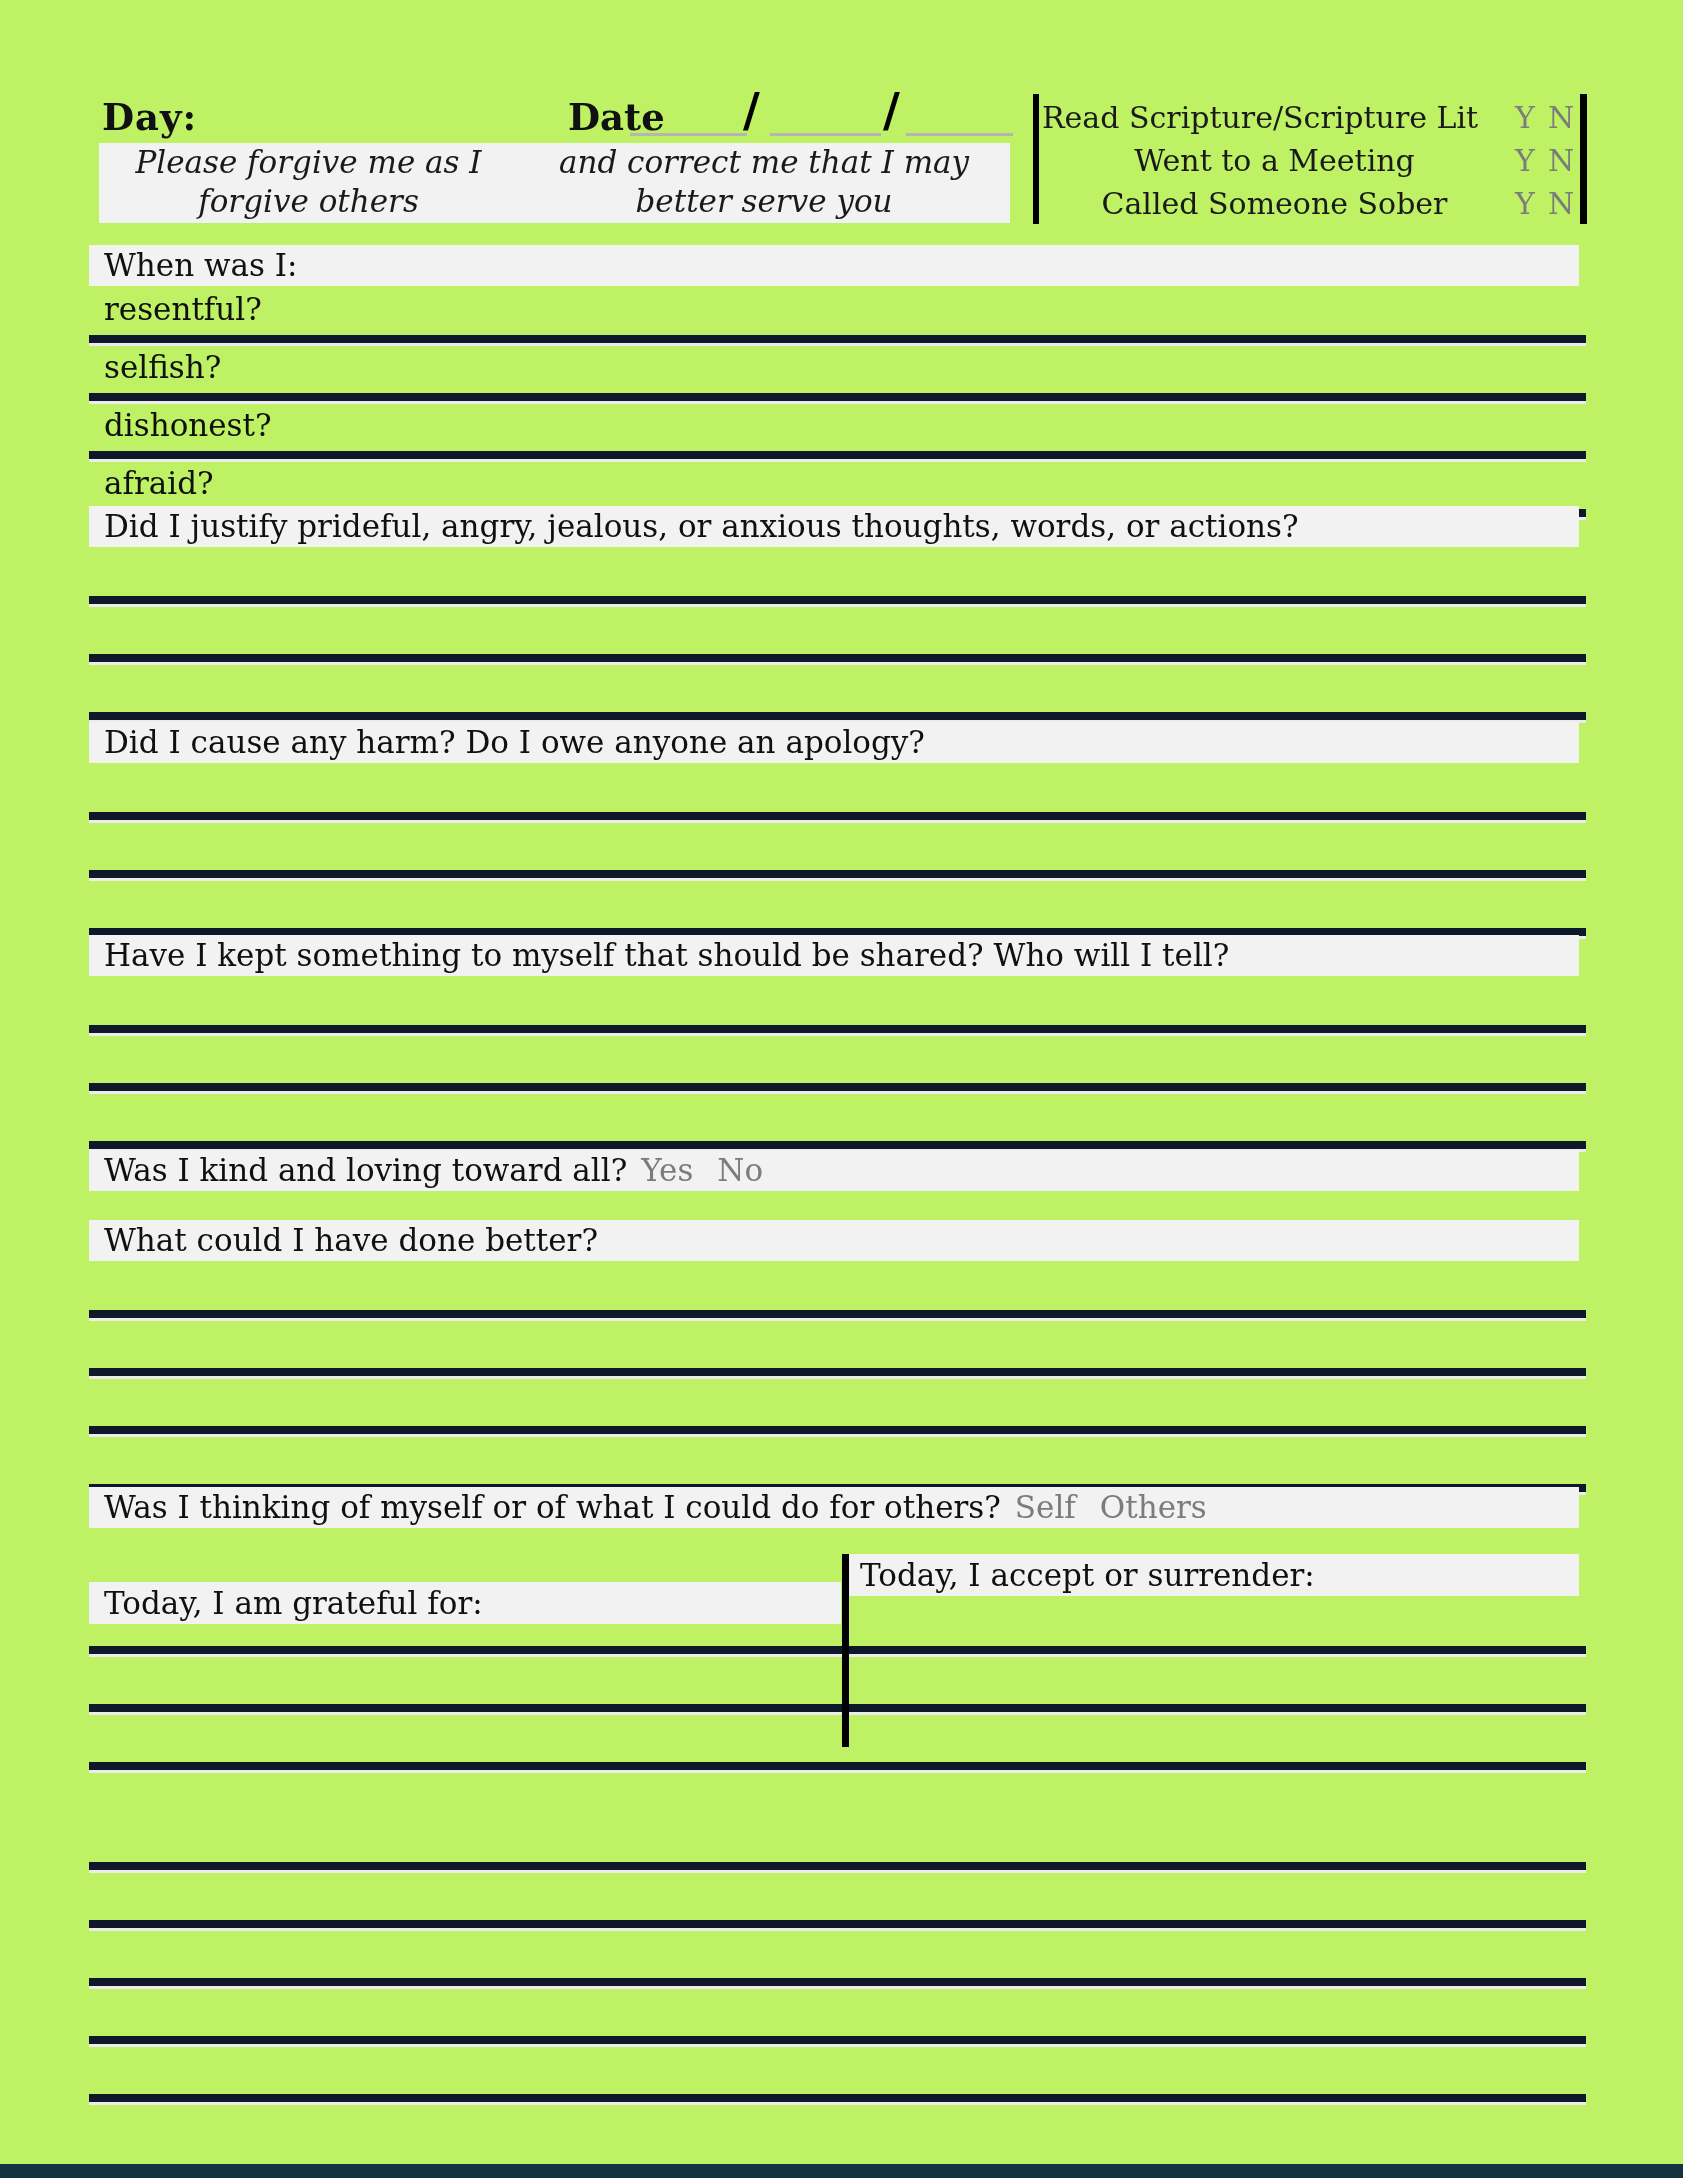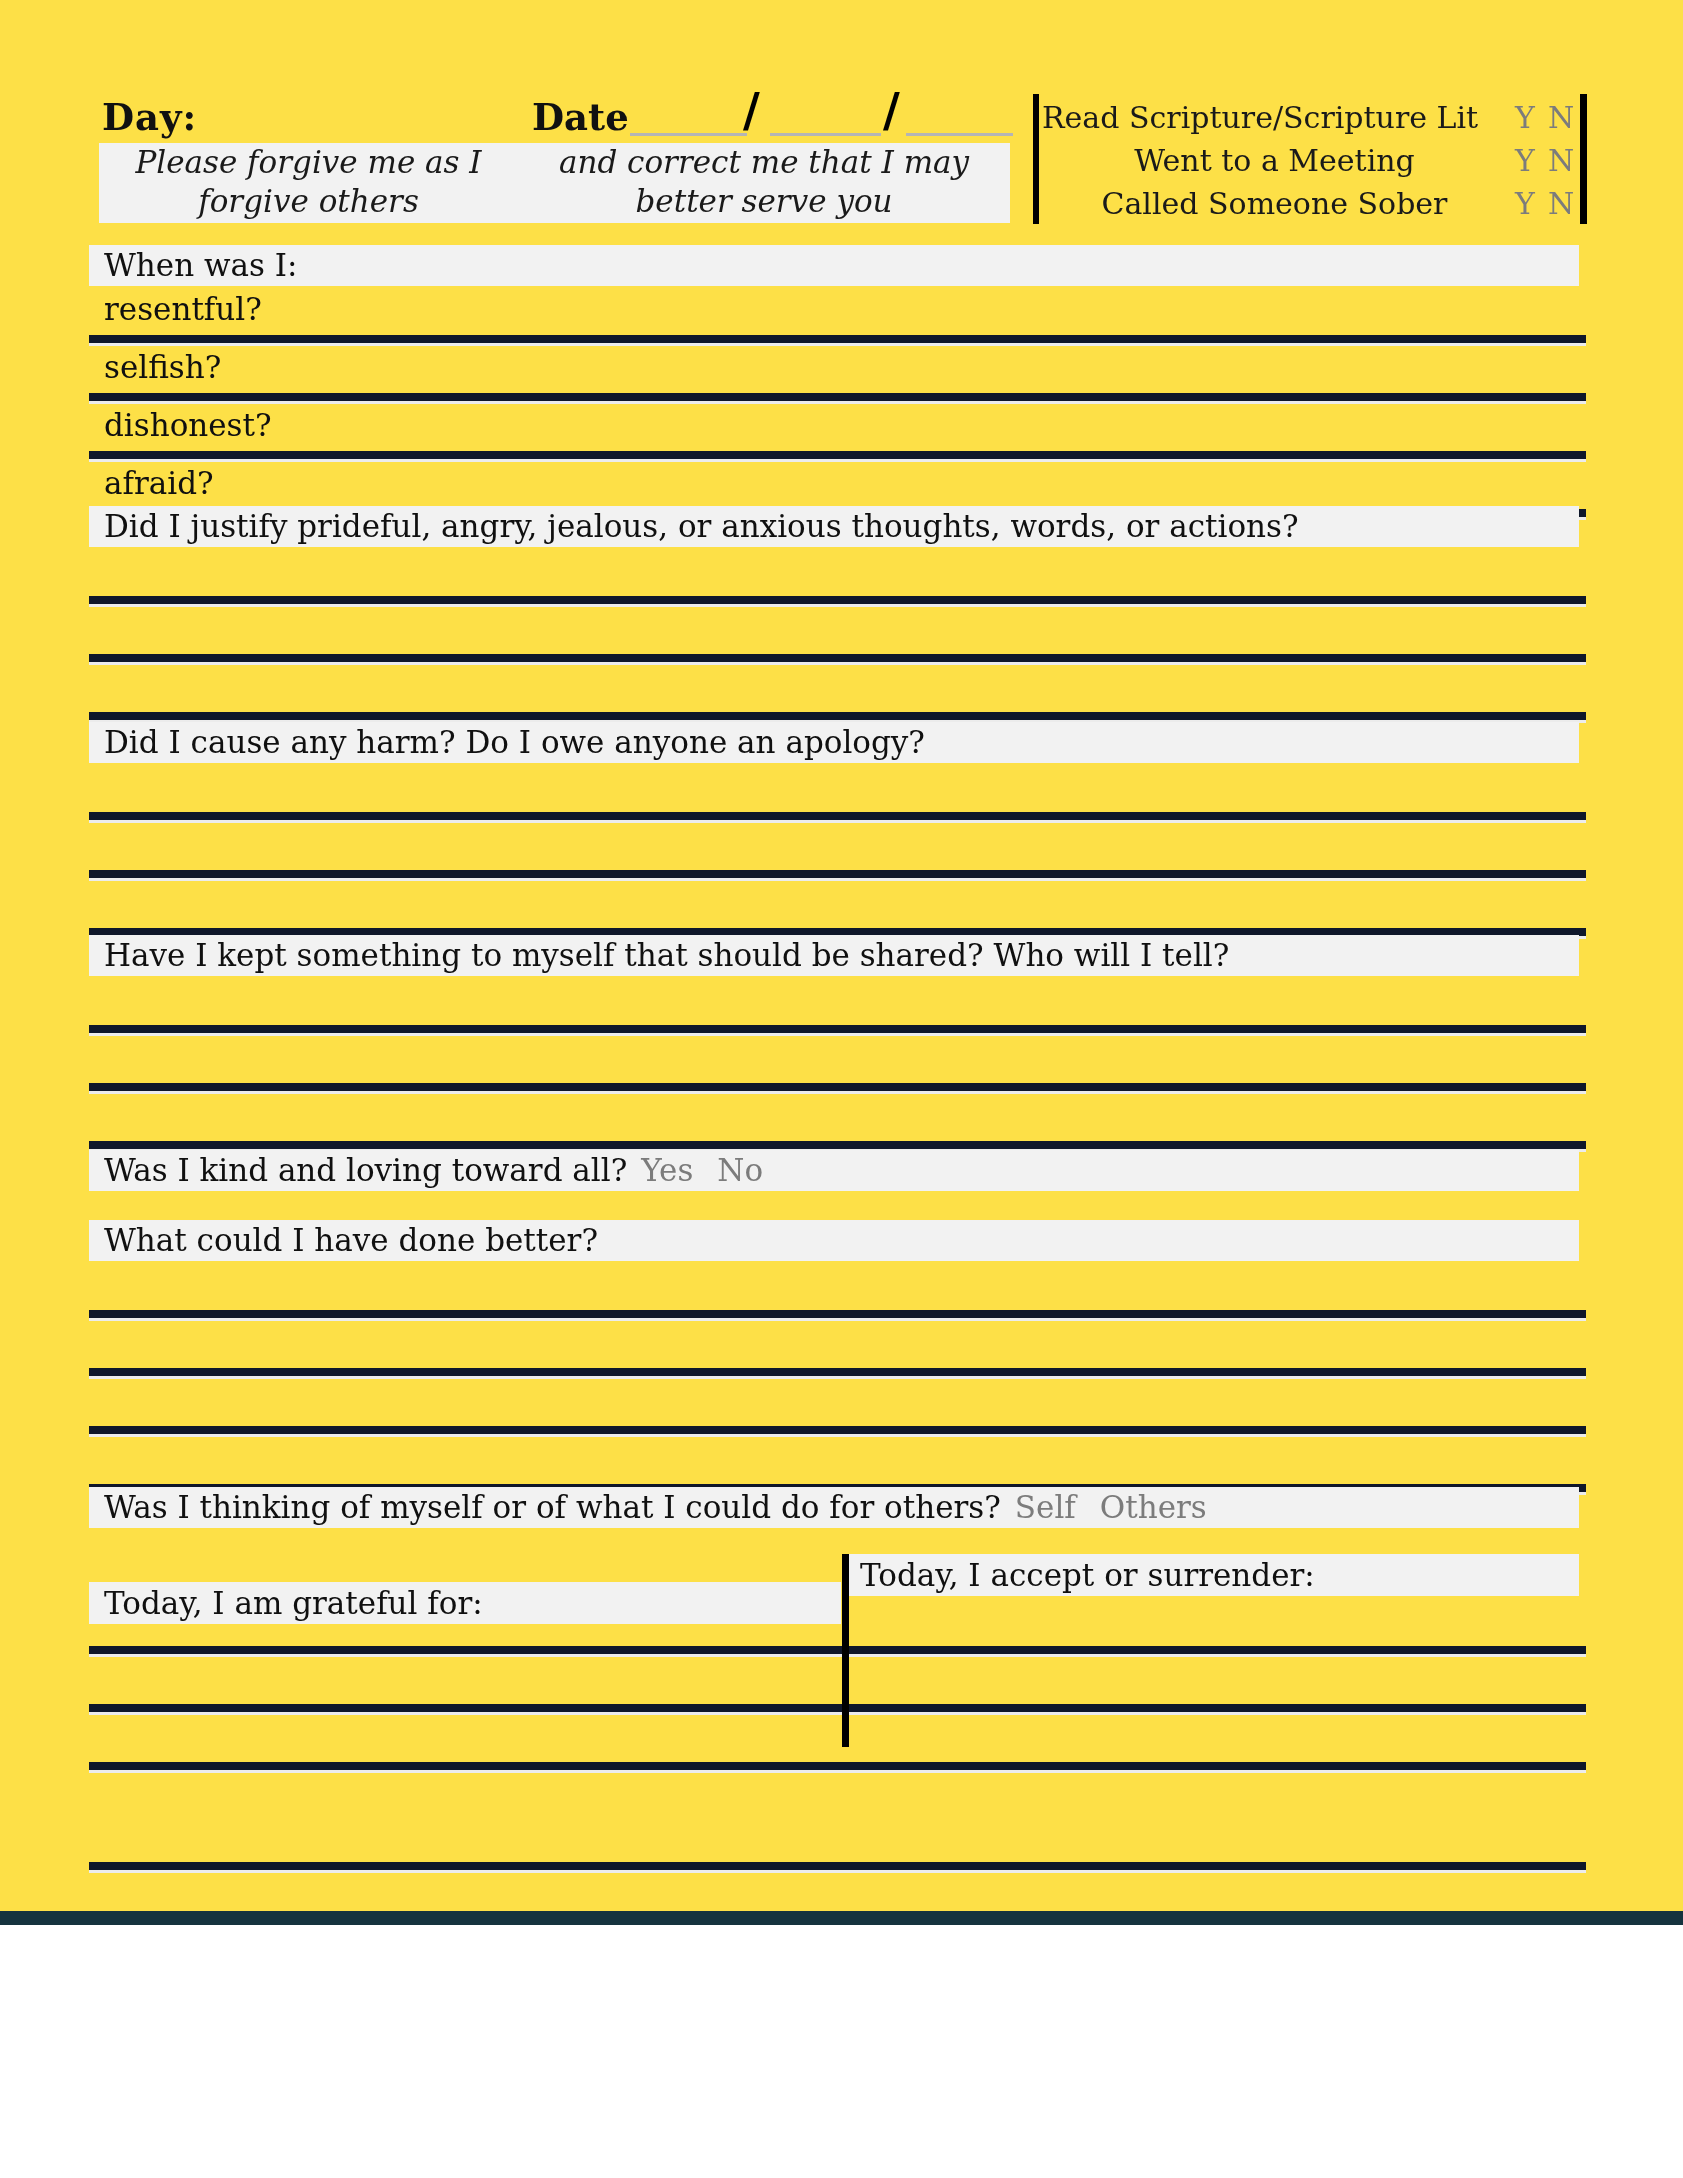--- a/index.html
+++ b/index.html
@@ -1,23 +1,23 @@
 <!DOCTYPE html>
 <html><head>
 <meta charset="utf-8">
 <style>
   html,body { margin:0; padding:0; background:#ffffff; }
   .page {
-    position:relative; width:1683px; height:1925px; background:#fde047;
+    position:relative; width:1683px; height:2178px; background:#bef264;
     font-family:"DejaVu Serif", serif; color:#111111; overflow:hidden;
   }
 
   
   .daylabel  { position:absolute; left:102px; top:95px;  font-size:37px; font-weight:bold; letter-spacing:1px; }
-  .datelabel { position:absolute; left:532px; top:95px;  font-size:37px; font-weight:bold;text-align:right; }
+  .datelabel { position:absolute; left:568px; top:95px;  font-size:37px; font-weight:bold;text-align:right; }
   .dateblank { position:absolute; top:133px; height:3px; background:#b5b5b5; }
   #db1 { left:630px; width:117px; }
   #db2 { left:770px; width:111px; }
   #db3 { left:906px; width:107px; }
   .slash { position:absolute; top:83px; font-size:46px; font-weight:bold; color:#000; }
   #sl1 { left:743px; } #sl2 { left:883px; }
 
   .vbar { position:absolute; background:#000000; }
   #vbar-left  { left:1033px; top:94px;  width:6px; height:130px; }
   #vbar-right { left:1580px; top:94px;  width:7px; height:130px; }

